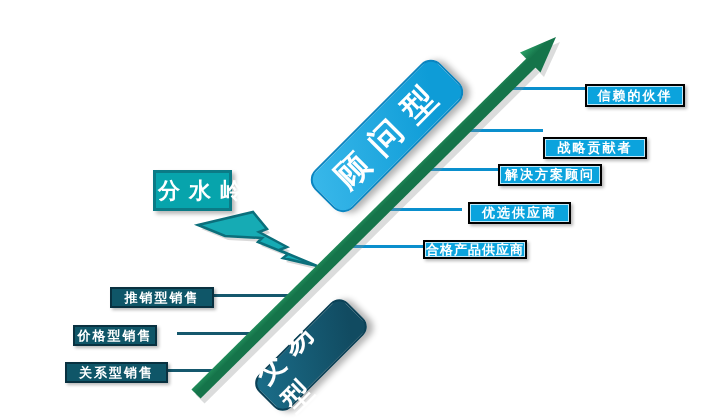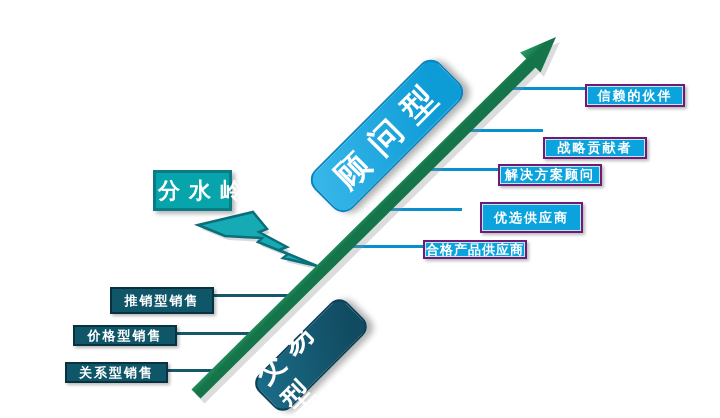--- a/index.html
+++ b/index.html
@@ -11,21 +11,21 @@
   .line{position:absolute;height:3px;z-index:1;}
   .line.blue{background:#0a8fcd;}
   .line.teal{background:#15586d;}
   
   .lbl{
     position:absolute;display:flex;align-items:center;justify-content:center;
     color:#ffffff;font-weight:bold;font-size:13px;letter-spacing:2px;white-space:nowrap;
     box-sizing:border-box;z-index:3;
   }
   .lbl.blue{
-    background:#0ba3dd;border:2px solid #701a75;
+    background:#0ba3dd;border:2px solid #000000;
     box-shadow:inset 0 0 0 1px rgba(255,255,255,.75),2px 2px 3px rgba(0,0,0,.28);
   }
   .lbl.dark{
     background:#0f5668;border:2px solid #093140;
     box-shadow:2px 2px 3px rgba(0,0,0,.28);
   }
   .lbl.wide{letter-spacing:1px;}
   
   .zone{
     position:absolute;display:flex;align-items:center;justify-content:center;
@@ -100,20 +100,20 @@
     <span>交易型</span>
   </div>
 
   <div id="watershed">
     <span>分水岭</span>
   </div>
 
   <div class="lbl blue" style="left:585px;top:84px;width:100px;height:23px;">信赖的伙伴</div>
   <div class="lbl blue" style="left:543px;top:137px;width:104px;height:22px;">战略贡献者</div>
   <div class="lbl blue" style="left:498px;top:164px;width:104px;height:22px;">解决方案顾问</div>
-  <div class="lbl blue" style="left:480px;top:202px;width:103px;height:31px;">优选供应商</div>
+  <div class="lbl blue" style="left:468px;top:202px;width:103px;height:22px;">优选供应商</div>
   <div class="lbl blue wide" style="left:423px;top:240px;width:104px;height:19px;">合格产品供应商</div>
 
-  <div class="lbl dark" style="left:110px;top:287px;width:104px;height:27px;">推销型销售</div>
-  <div class="lbl dark" style="left:73px;top:325px;width:104px;height:21px;">价格型销售</div>
+  <div class="lbl dark" style="left:110px;top:287px;width:104px;height:21px;">推销型销售</div>
+  <div class="lbl dark" style="left:73px;top:325px;width:84px;height:21px;">价格型销售</div>
   <div class="lbl dark" style="left:33px;top:362px;width:103px;height:21px;margin-left:32px;">关系型销售</div>
 
 </div>
 
 </body></html>

